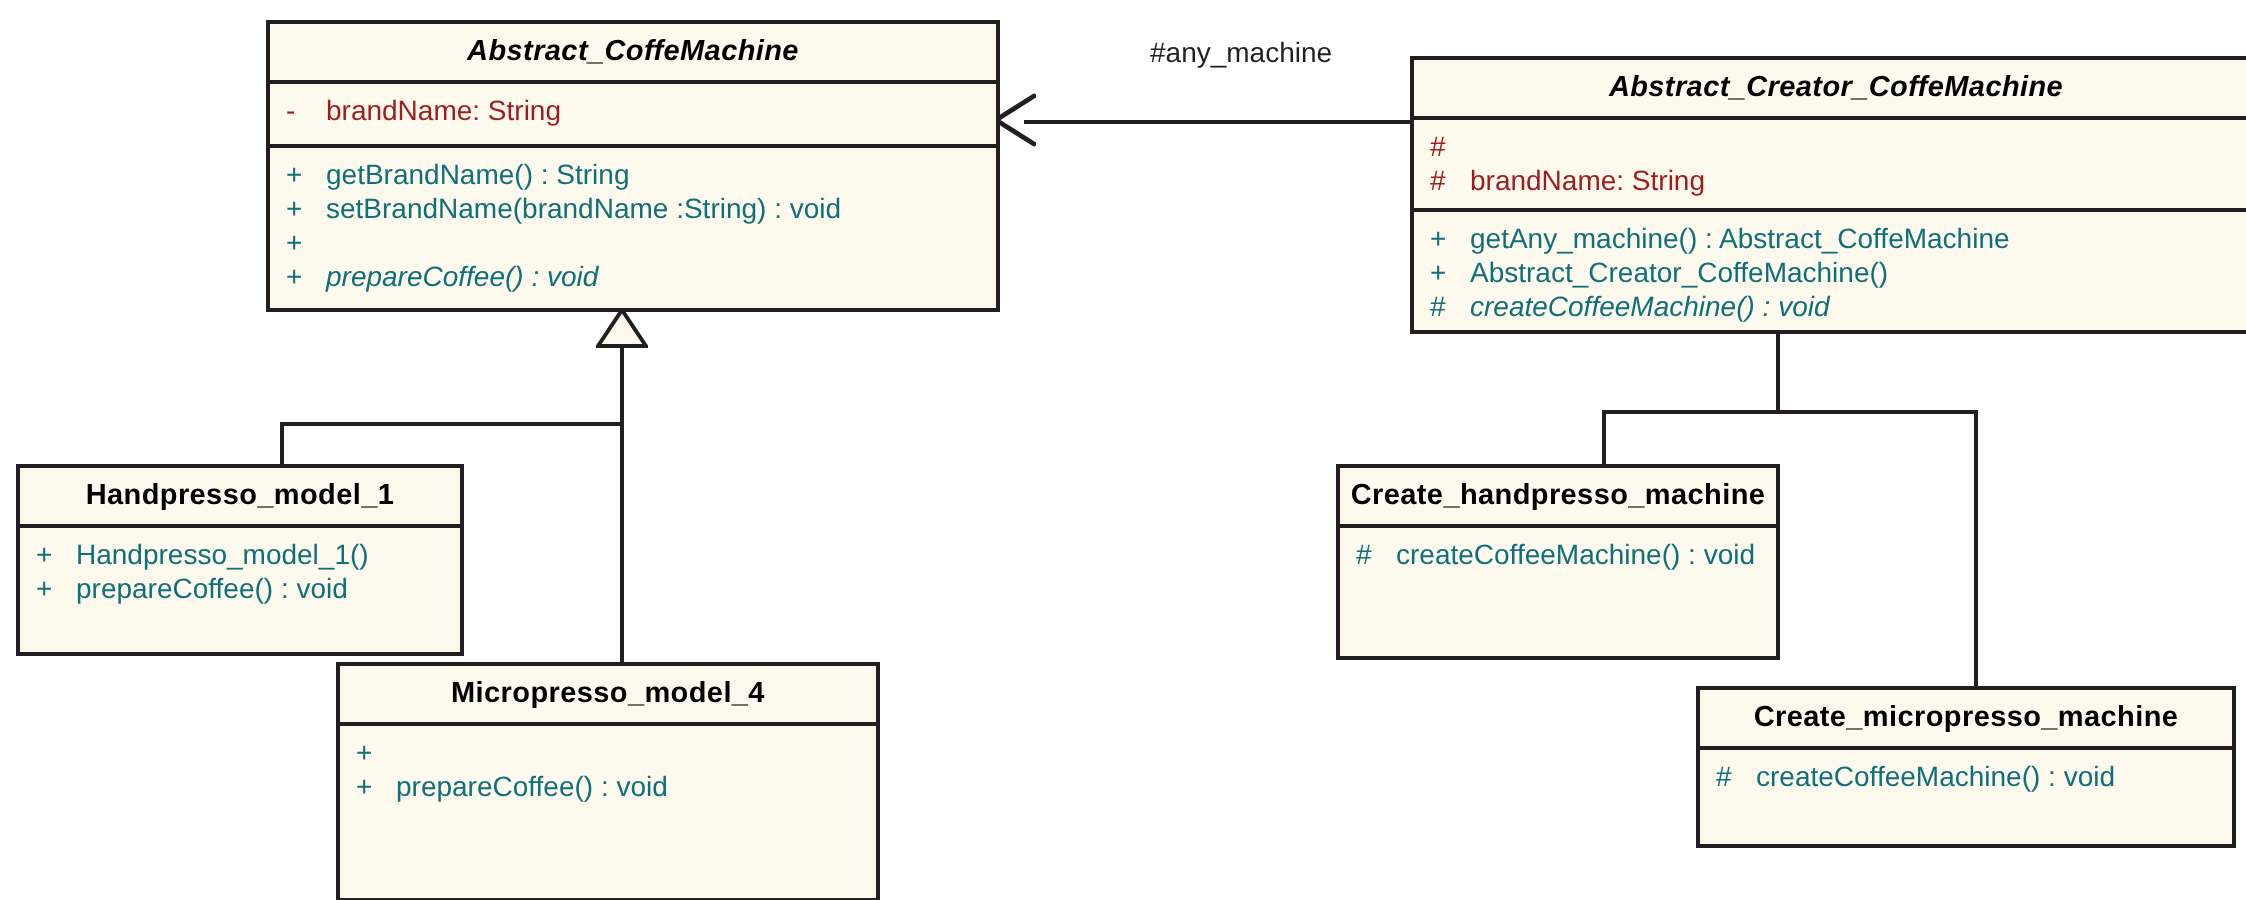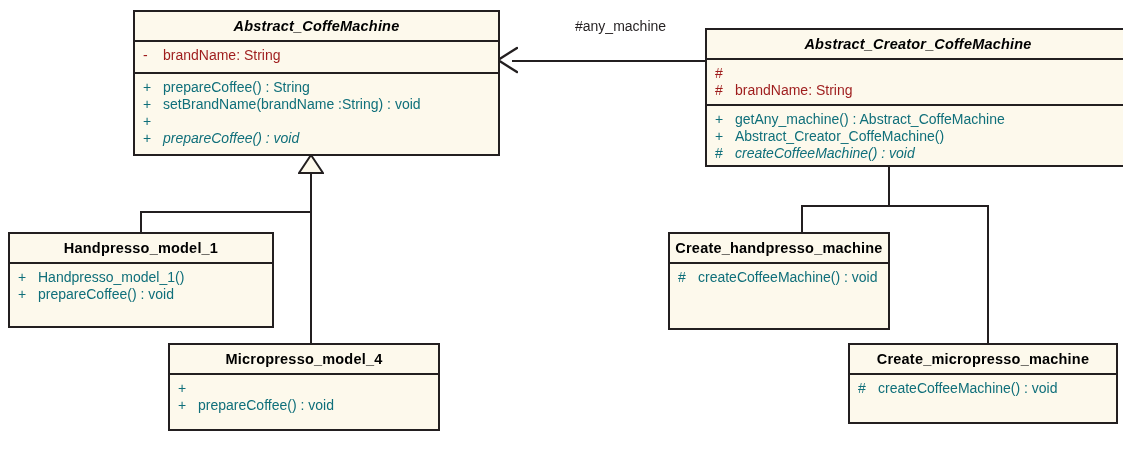--- a/index.html
+++ b/index.html
@@ -90,21 +90,21 @@
     <div class="compartment class-title abstract">Abstract_CoffeMachine</div>
     <div class="compartment comp-div attrs-comp" style="height:32px;">
       <div class="member-row attr">
         <span class="vis">-</span>
         <span class="mtext">brandName:  String</span>
       </div>
     </div>
     <div class="compartment comp-div meths-comp">
       <div class="member-row meth">
         <span class="vis">+</span>
-        <span class="mtext">prepareCoffee() : String</span>
+        <span class="mtext">getBrandName() : String</span>
       </div>
       <div class="member-row meth">
         <span class="vis">+</span>
         <span class="mtext">setBrandName(brandName :String) : void</span>
       </div>
       <div class="member-row meth">
         <span class="vis">+</span>
       </div>
       <div class="member-row meth abstract">
         <span class="vis">+</span>
@@ -133,35 +133,35 @@
         <span class="vis">+</span>
         <span class="mtext">Abstract_Creator_CoffeMachine()</span>
       </div>
       <div class="member-row meth abstract">
         <span class="vis">#</span>
         <span class="mtext">createCoffeeMachine() : void</span>
       </div>
     </div>
   </div>
 
-  <div class="uml-class" style="left:8px;top:232px;width:266px;height:96px;">
+  <div class="uml-class" style="left:8px;top:232px;width:224px;height:96px;">
     <div class="compartment class-title">Handpresso_model_1</div>
     <div class="compartment comp-div meths-comp">
       <div class="member-row meth">
         <span class="vis">+</span>
         <span class="mtext">Handpresso_model_1()</span>
       </div>
       <div class="member-row meth">
         <span class="vis">+</span>
         <span class="mtext">prepareCoffee() : void</span>
       </div>
     </div>
   </div>
 
-  <div class="uml-class" style="left:168px;top:343px;width:272px;height:88px;">
+  <div class="uml-class" style="left:168px;top:331px;width:272px;height:120px;">
     <div class="compartment class-title">Micropresso_model_4</div>
     <div class="compartment comp-div meths-comp">
       <div class="member-row meth">
         <span class="vis">+</span>
       </div>
       <div class="member-row meth">
         <span class="vis">+</span>
         <span class="mtext">prepareCoffee() : void</span>
       </div>
     </div>

